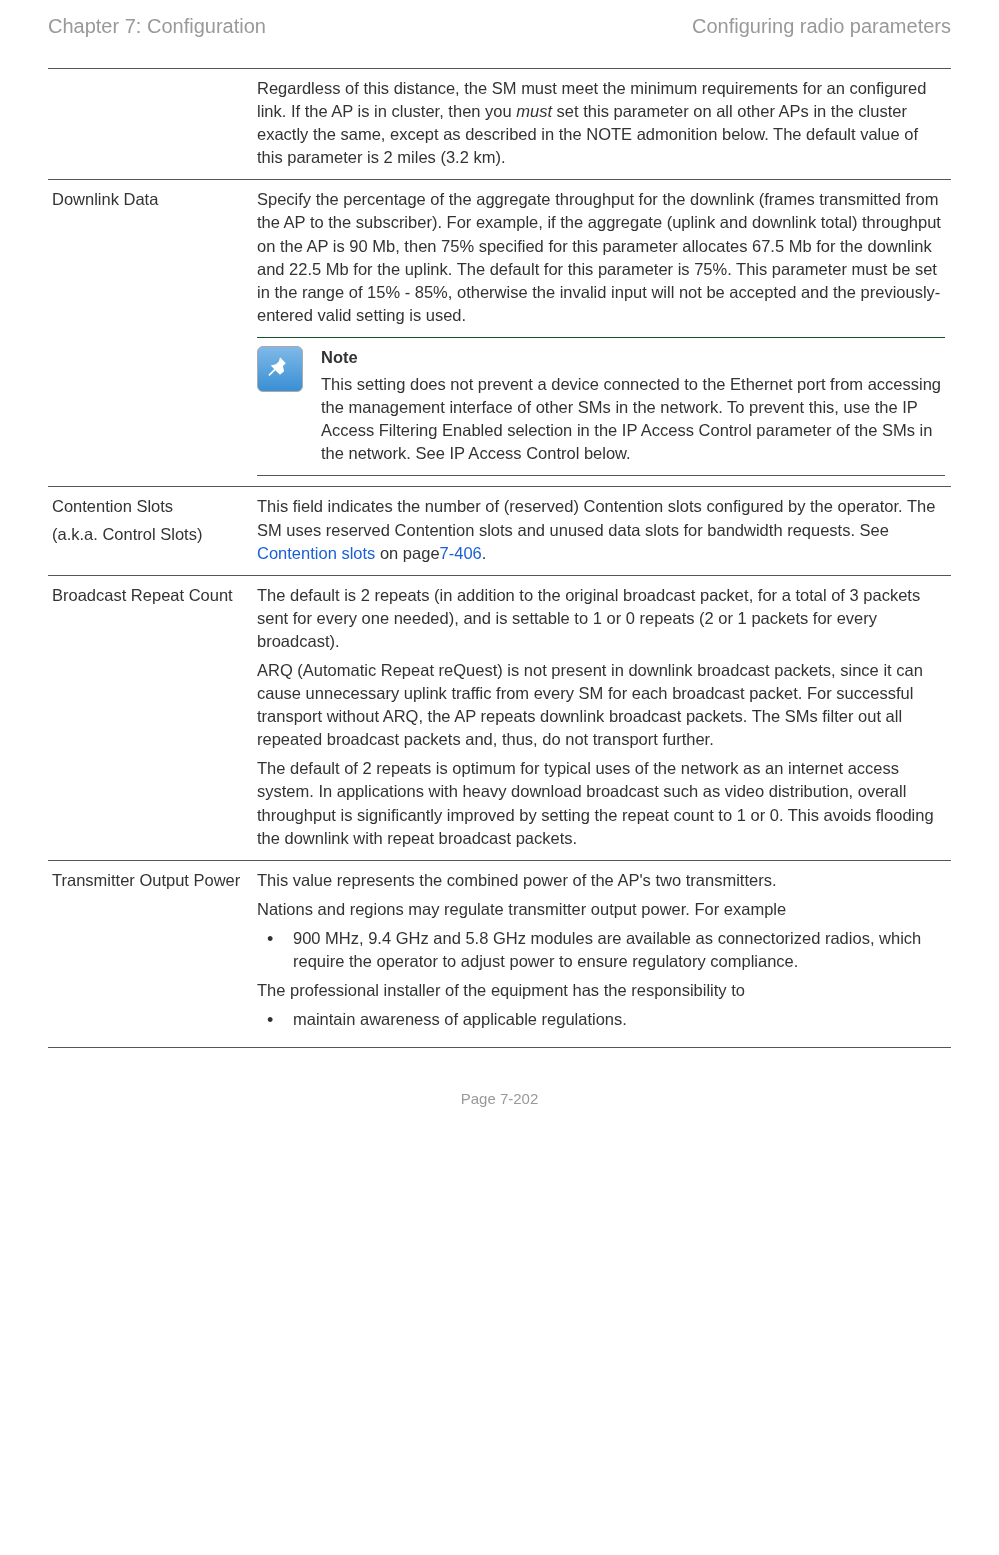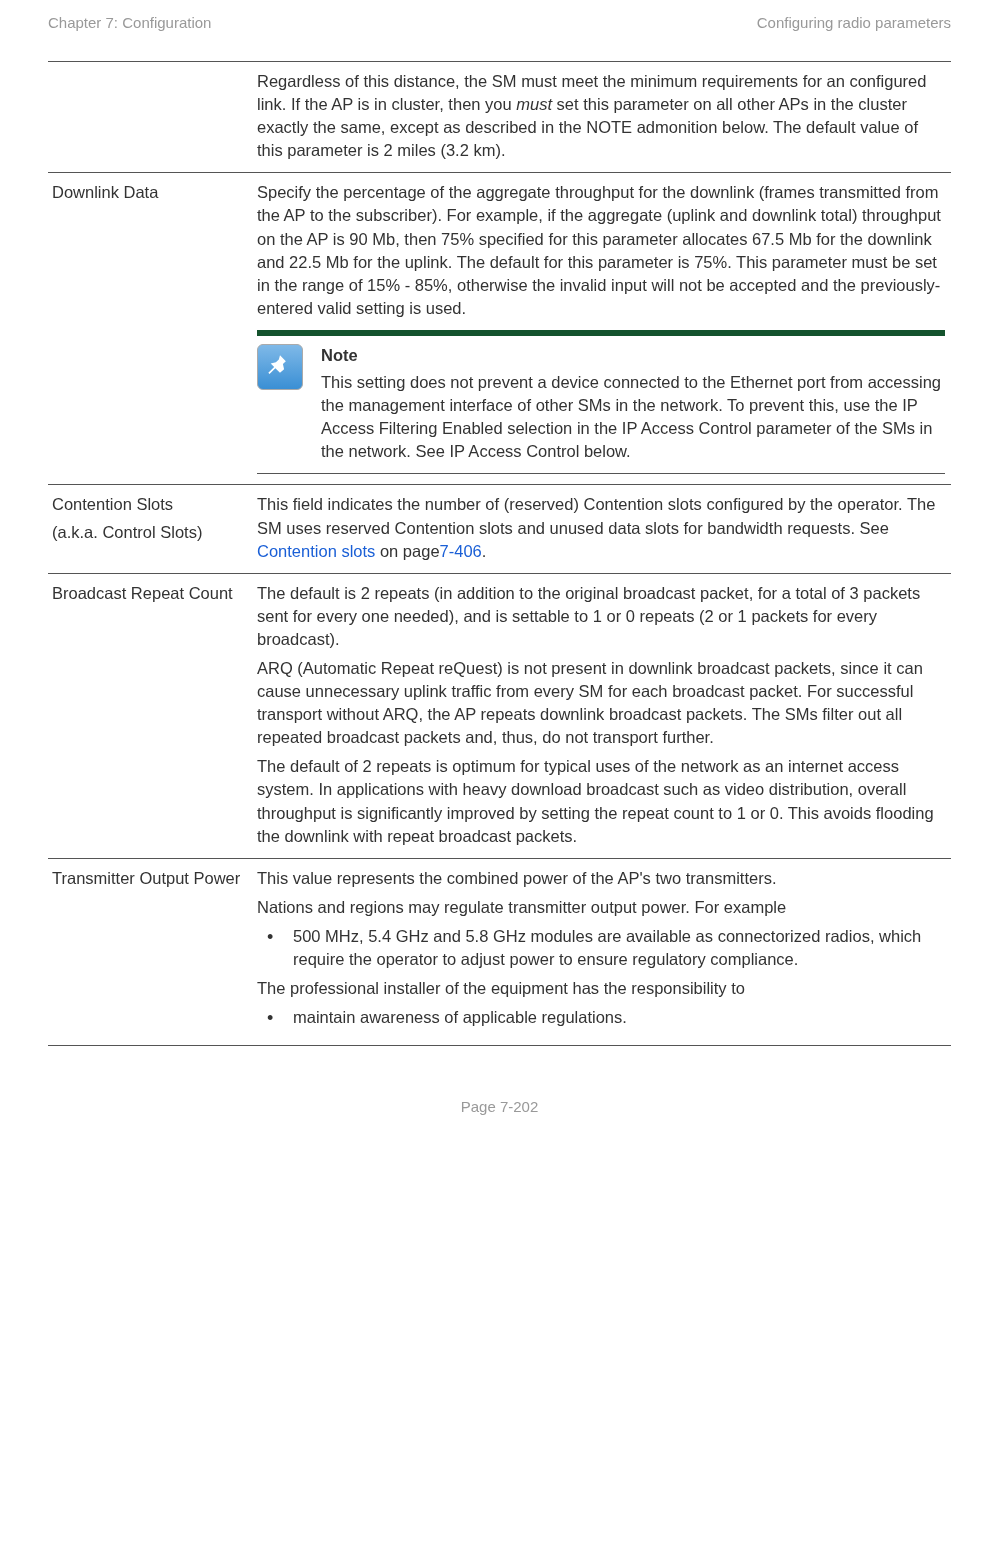--- a/index.html
+++ b/index.html
@@ -10,21 +10,21 @@
     color: #333;
     background: #fff;
     width: 999px;
     margin: 0 auto;
     padding: 12px 48px 30px 48px;
   }
   .page-header {
     display: flex;
     justify-content: space-between;
     color: #999;
-    font-size: 15px;
+    font-size: 20px;
     margin-bottom: 28px;
   }
   table.main {
     width: 100%;
     border-collapse: collapse;
   }
   table.main > tbody > tr > td {
     vertical-align: top;
     padding: 8px 6px 10px 4px;
   }
@@ -36,21 +36,21 @@
     margin-top: 36px;
   }
   td.attr-cell { width: 205px; padding-right: 10px; }
   .attr-name { margin-bottom: 4px; }
   .attr-sub { margin-top: 2px; }
   p { margin-bottom: 6px; }
   p:last-child { margin-bottom: 0; }
   .italic { font-style: italic; }
   .link { color: #1a5fd6; }
   .note-wrap {
-    border-top: 6px solid #14532d;
+    border-top: 1px solid #14532d;
     border-bottom: 1px solid #555;
     margin-top: 10px;
     padding: 8px 0 10px 0;
     display: flex;
     gap: 18px;
   }
   .note-icon {
     width: 46px; height: 46px;
     flex: 0 0 46px;
     border-radius: 6px;
@@ -73,21 +73,21 @@
     content: "•";
     position: absolute;
     left: 6px;
     top: 0;
     font-size: 18px;
   }
   .footer {
     text-align: center;
     color: #999;
     font-size: 15px;
-    margin-top: 50px;
+    margin-top: 40px;
   }
 </style>
 </head>
 <body>
 
 <div class="page-header">
   <span>Chapter 7:  Configuration</span>
   <span>Configuring radio parameters</span>
 </div>
 
@@ -142,21 +142,21 @@
     </tr>
 
     <tr>
       <td class="attr-cell">
         <div class="attr-name">Transmitter Output Power</div>
       </td>
       <td>
         <p>This value represents the combined power of the AP's two transmitters.</p>
         <p>Nations and regions may regulate transmitter output power. For example</p>
         <ul class="bullets">
-          <li>500 MHz, 5.4 GHz and 5.8 GHz modules are available as connectorized radios, which require the operator to adjust power to ensure regulatory compliance.</li>
+          <li>900 MHz, 9.4 GHz and 5.8 GHz modules are available as connectorized radios, which require the operator to adjust power to ensure regulatory compliance.</li>
         </ul>
         <p>The professional installer of the equipment has the responsibility to</p>
         <ul class="bullets">
           <li>maintain awareness of applicable regulations.</li>
         </ul>
       </td>
     </tr>
   </tbody>
 </table>
 

